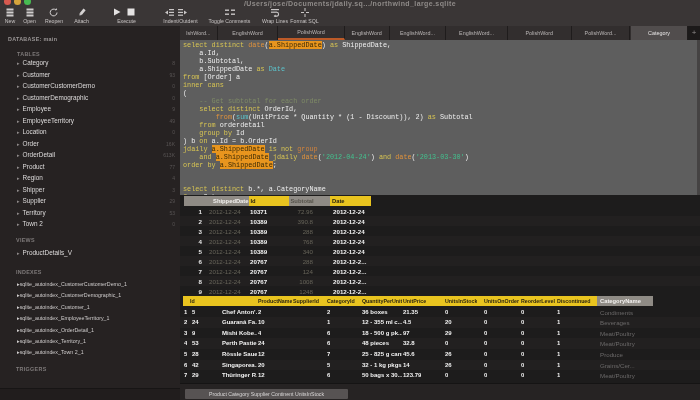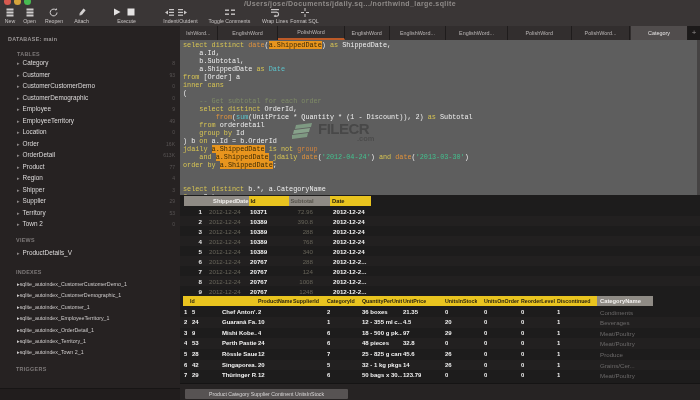--- a/index.html
+++ b/index.html
@@ -241,31 +241,20 @@
     <span class="kw">from</span> orderdetail
     <span class="kw">group by</span> Id
 ) b <span class="kw">on</span> a.Id = b.OrderId
 <span class="kw">jdaily</span> <span class="hl">a.ShippedDate</span> <span class="kw">is not</span> <span class="nu">group</span>
     <span class="kw">and</span> <span class="hl">a.ShippedDate</span> <span class="kw">jdaily</span> <span class="fn">date</span>(<span class="st">'2012-04-24'</span>) <span class="kw">and</span> <span class="fn">date</span>(<span class="st">'2013-03-30'</span>)
 <span class="kw">order by</span> <span class="hl">a.ShippedDate</span>;
 
 
 <span class="kw">select distinct</span> b.*, a.CategoryName
 <span class="kw">from</span> Category a</pre>
-    <div class="abs" id="fcr">
-      <svg width="140" height="28" viewBox="0 0 140 28">
-        <g opacity="0.85">
-          <polygon points="4,6 20,4 19,8 3,10" fill="#84a489"></polygon>
-          <polygon points="2,11 18,9 17,13 1,15" fill="#8fae93"></polygon>
-          <polygon points="0,16 16,14 15,18 -1,20" fill="#84a489"></polygon>
-        </g>
-        <text x="26" y="14.5" font-family="Liberation Sans, sans-serif" font-weight="bold" font-size="15" fill="#474747" opacity="0.95" letter-spacing="-0.5">FILECR</text>
-        <text x="65" y="22" font-family="Liberation Sans, sans-serif" font-weight="bold" font-size="7.5" fill="#4a4a4a" opacity="0.9">.com</text>
-      </svg>
-    </div>
   </div>
   <div class="abs" id="rightstrip"></div>
 
   <div class="abs" id="grid1" style="left:180px;top:195px;width:520px;height:101px;background:#1d1c1c;">
       <div class="cell ghdr" style="left:4px;top:1px;width:64.5px;height:10px;line-height:10px;text-align:right;padding-right:2px;">ShippedDate</div>
       <div class="cell yhdr" style="left:68.5px;top:1px;width:40px;height:10px;line-height:10px;padding-left:2px;">Id</div>
       <div class="cell ghdr" style="left:108.5px;top:1px;width:41.5px;height:10px;line-height:10px;padding-left:2px;color:#55524a;">Subtotal</div>
       <div class="cell yhdr" style="left:150px;top:1px;width:39px;height:10px;line-height:10px;padding-left:2px;">Date</div>
       <div class="cell" style="left:0;top:11px;width:520px;height:10px;background:#1d1c1c;"></div>
       <div class="cell rn" style="left:0px;top:12.5px;width:22px;">1</div>

